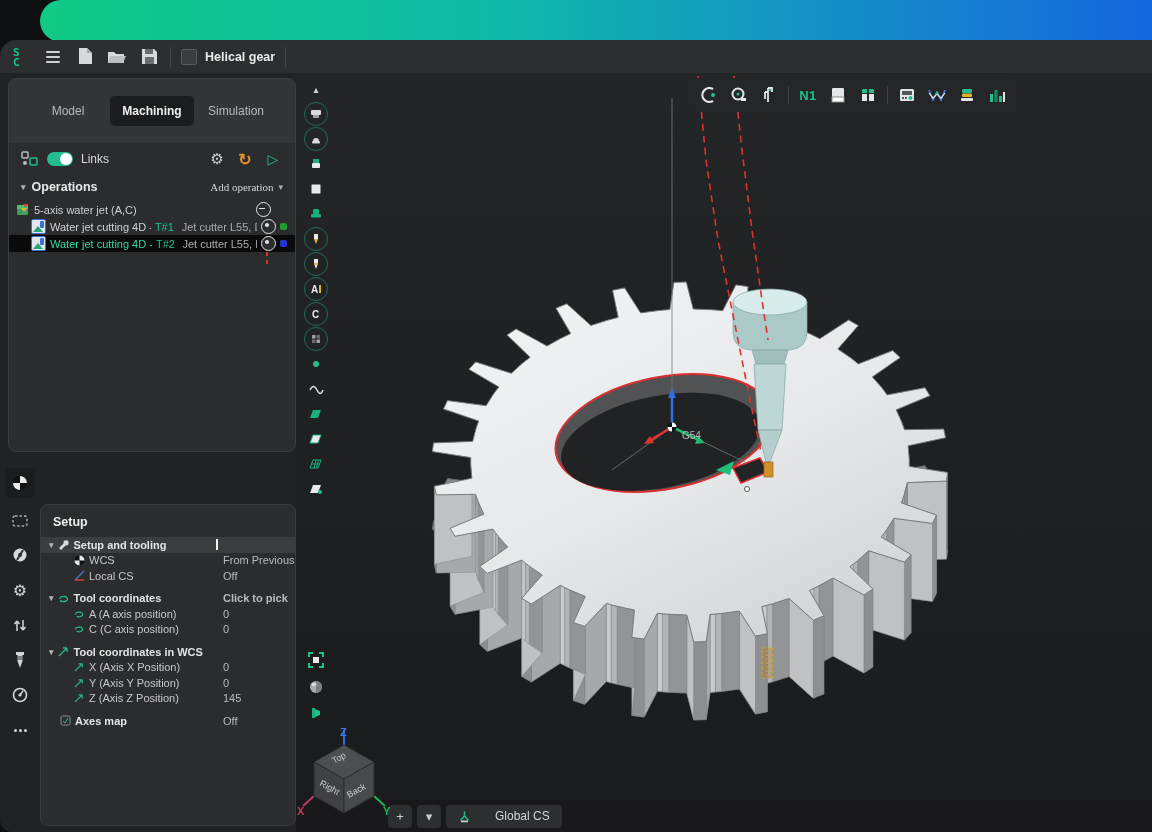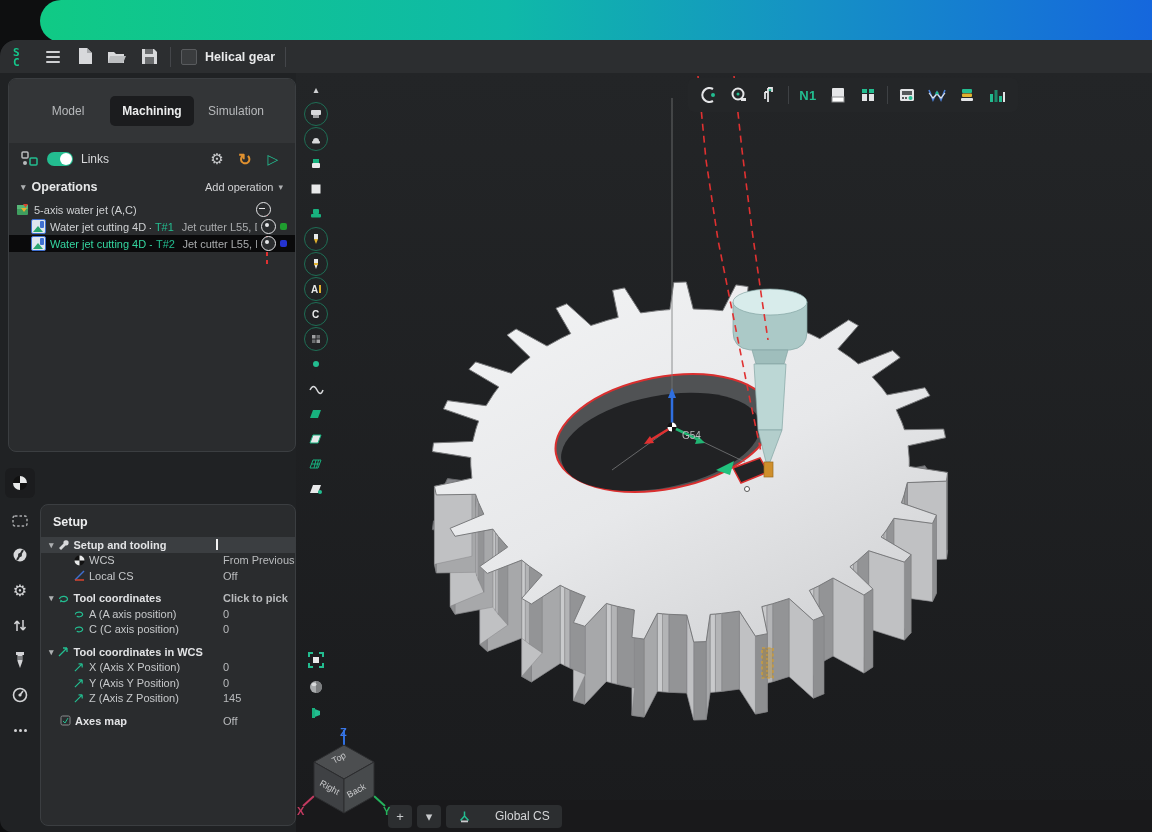--- a/index.html
+++ b/index.html
@@ -32,21 +32,21 @@
   .toggle{width:26px;height:14px;border-radius:7px;background:var(--accent);position:relative;cursor:pointer;}
   .toggle i{position:absolute;right:1px;top:1px;width:12px;height:12px;border-radius:50%;background:#fff;}
   .links-label{font-size:12px;color:#d8d9db;}
   .links-spacer{flex:1;}
   .mini-btn{width:20px;height:20px;display:flex;align-items:center;justify-content:center;font-size:15px;cursor:pointer;}
   .gear-glyph{color:#c9cbcd;}
   .refresh-glyph{color:var(--orange);font-size:16px;font-weight:bold;}
   .play-glyph{color:var(--accent);font-size:14px;}
   .ops-header{height:24px;display:flex;align-items:center;gap:6px;padding:0 12px;font-size:12.5px;font-weight:bold;color:#e7e8e9;}
   .caret{font-size:9px;color:#aeb0b2;}
-  .addop{margin-left:auto;font-weight:normal;font-size:11px;color:#d2d3d5;display:flex;gap:5px;align-items:center;cursor:pointer;}
+  .addop{margin-left:auto;font-weight:normal;font-size:11px;color:#d2d3d5;display:flex;gap:5px;align-items:center;cursor:pointer;font-family:Liberation Serif, serif;}
   .tree{position:relative;margin-top:2px;}
   .trow{height:17px;display:flex;align-items:center;gap:4px;font-size:11px;color:#c3c5c7;padding:0 8px;cursor:pointer;}
   .trow.selected{background:#0a0a0b;}
   .trow.selected .op-label{color:var(--selected_text);}
   .op-label{white-space:nowrap;overflow:hidden;max-width:122px;color:#cfd1d3;}
   .tool-no{color:var(--accent);width:26px;}
   .tool-desc{color:#a9abad;white-space:nowrap;overflow:hidden;width:86px;}
   .ring{width:13px;height:13px;border:1.5px solid #e4e5e7;border-radius:50%;background:#2a2c2e;position:relative;flex:none;z-index:2;}
   .ring i{position:absolute;left:3px;top:3px;width:4px;height:4px;border-radius:50%;background:#e4e5e7;}
   .ring.minus i{top:4.5px;left:2px;width:6px;height:1.5px;border-radius:0;}

